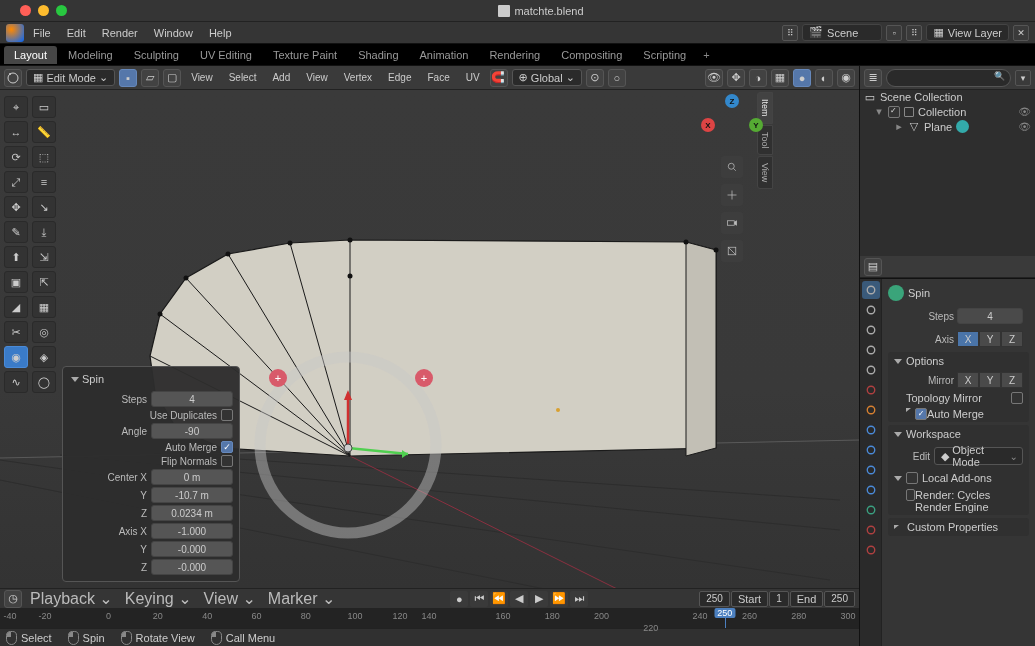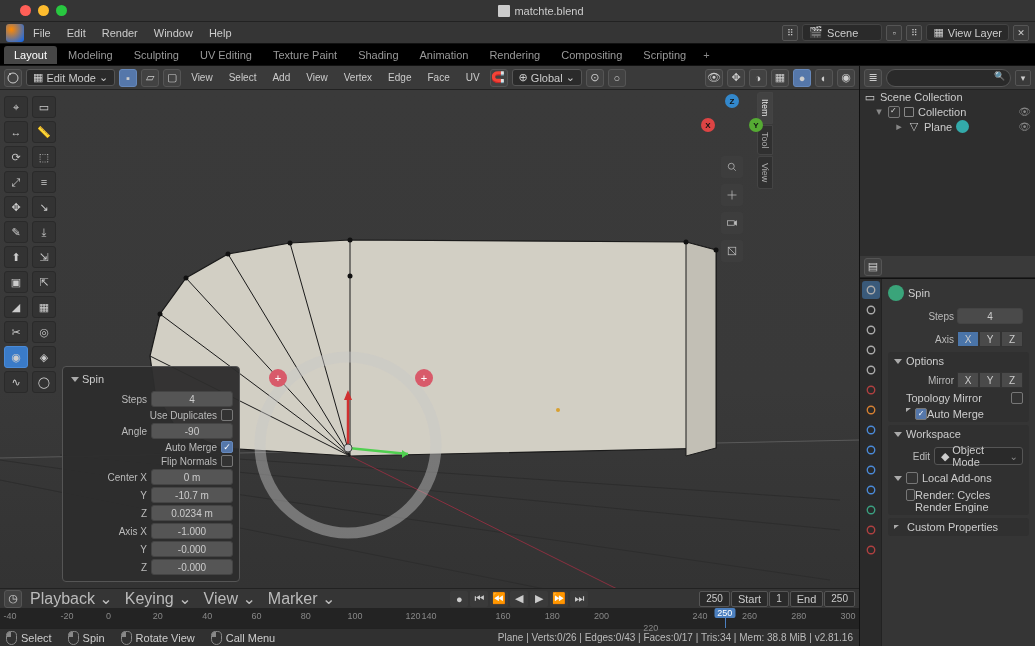--- a/index.html
+++ b/index.html
@@ -427,28 +427,28 @@
           </div>
         <div class="tl-field">1</div>
         <div class="tl-field">
             <span>End</span>
           </div>
         <div class="tl-field">250</div>
       </div>
     </div>
     <div class="timeline-body" id="tl-body">
         <div class="tl-tick" style="left: 10px;">-40</div>
-        <div class="tl-tick" style="left: 67px;">-20</div>
+        <div class="tl-tick" style="left: 45px;">-20</div>
         <div class="tl-tick" style="left: 108.588px;">0</div>
         <div class="tl-tick" style="left: 157.882px;">20</div>
         <div class="tl-tick" style="left: 207.176px;">40</div>
         <div class="tl-tick" style="left: 256.471px;">60</div>
         <div class="tl-tick" style="left: 305.765px;">80</div>
         <div class="tl-tick" style="left: 355.059px;">100</div>
-        <div class="tl-tick" style="left: 413px;">120</div>
+        <div class="tl-tick" style="left: 400px;">120</div>
         <div class="tl-tick" style="left: 429px;">140</div>
         <div class="tl-tick" style="left: 502.941px;">160</div>
         <div class="tl-tick" style="left: 552.235px;">180</div>
         <div class="tl-tick" style="left: 601.529px;">200</div>
         <div class="tl-tick" style="left: 650.824px; margin-top: 12px;">220</div>
         <div class="tl-tick" style="left: 700.118px;">240</div>
         <div class="tl-tick" style="left: 749.412px;">260</div>
         <div class="tl-tick" style="left: 798.706px;">280</div>
         <div class="tl-tick" style="left: 848px;">300</div>
         <div class="tl-playhead" style="left: 724.765px;"></div>
@@ -467,21 +467,20 @@
           </div>
           <div class="sb-item">
             <span class="mouse-icon"></span>
             <span>Rotate View</span>
           </div>
           <div class="sb-item">
             <span class="mouse-icon"></span>
             <span>Call Menu</span>
           </div>
         </div>
-      <div class="sb-item sb-right">Plane  |  Verts:0/26  |  Edges:0/43  |  Faces:0/17  |  Tris:34  |  Mem: 38.8 MiB  |  v2.81.16</div>
     </div>
   </div>
 
   <div class="right-area">
     <div class="outliner-header">
       <div class="hdr-icon">≣</div>
       <div class="out-search"></div>
       <div class="small-btn">▾</div>
     </div>
     <div class="outliner">

